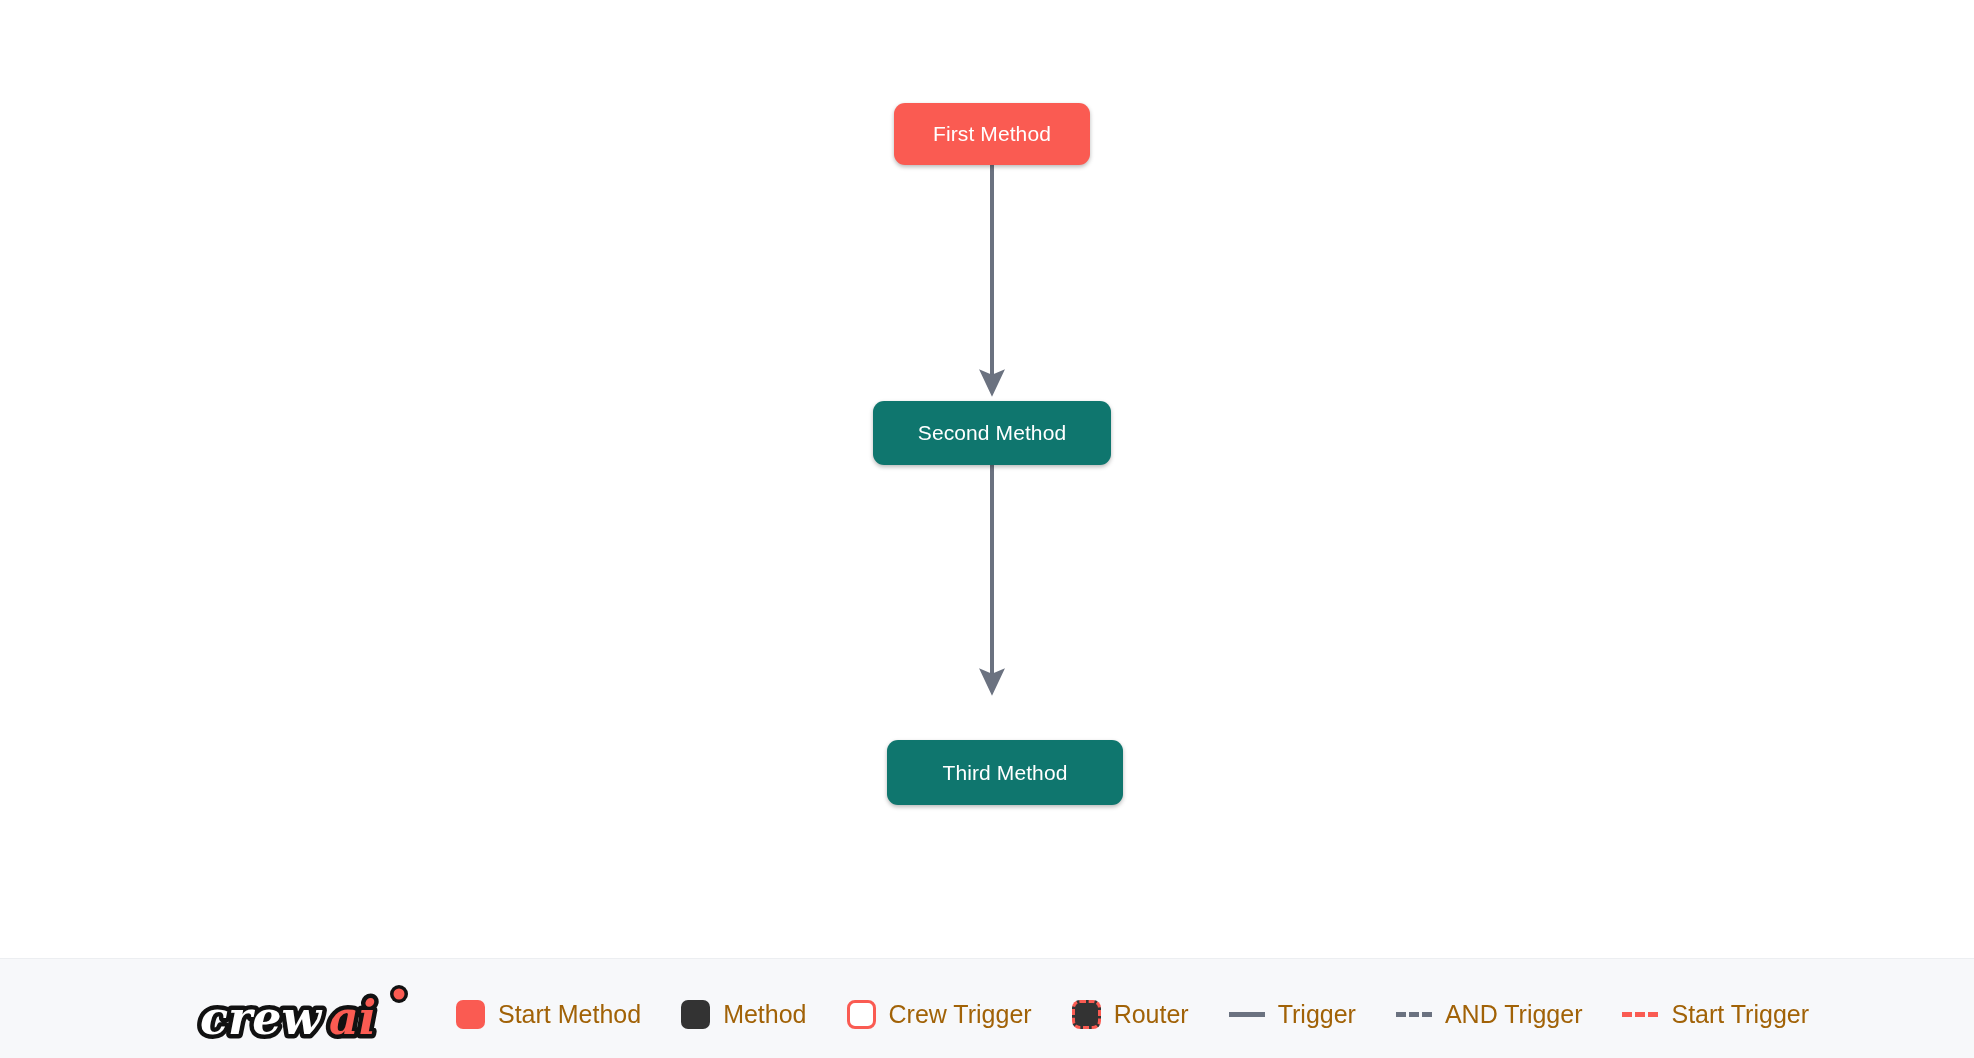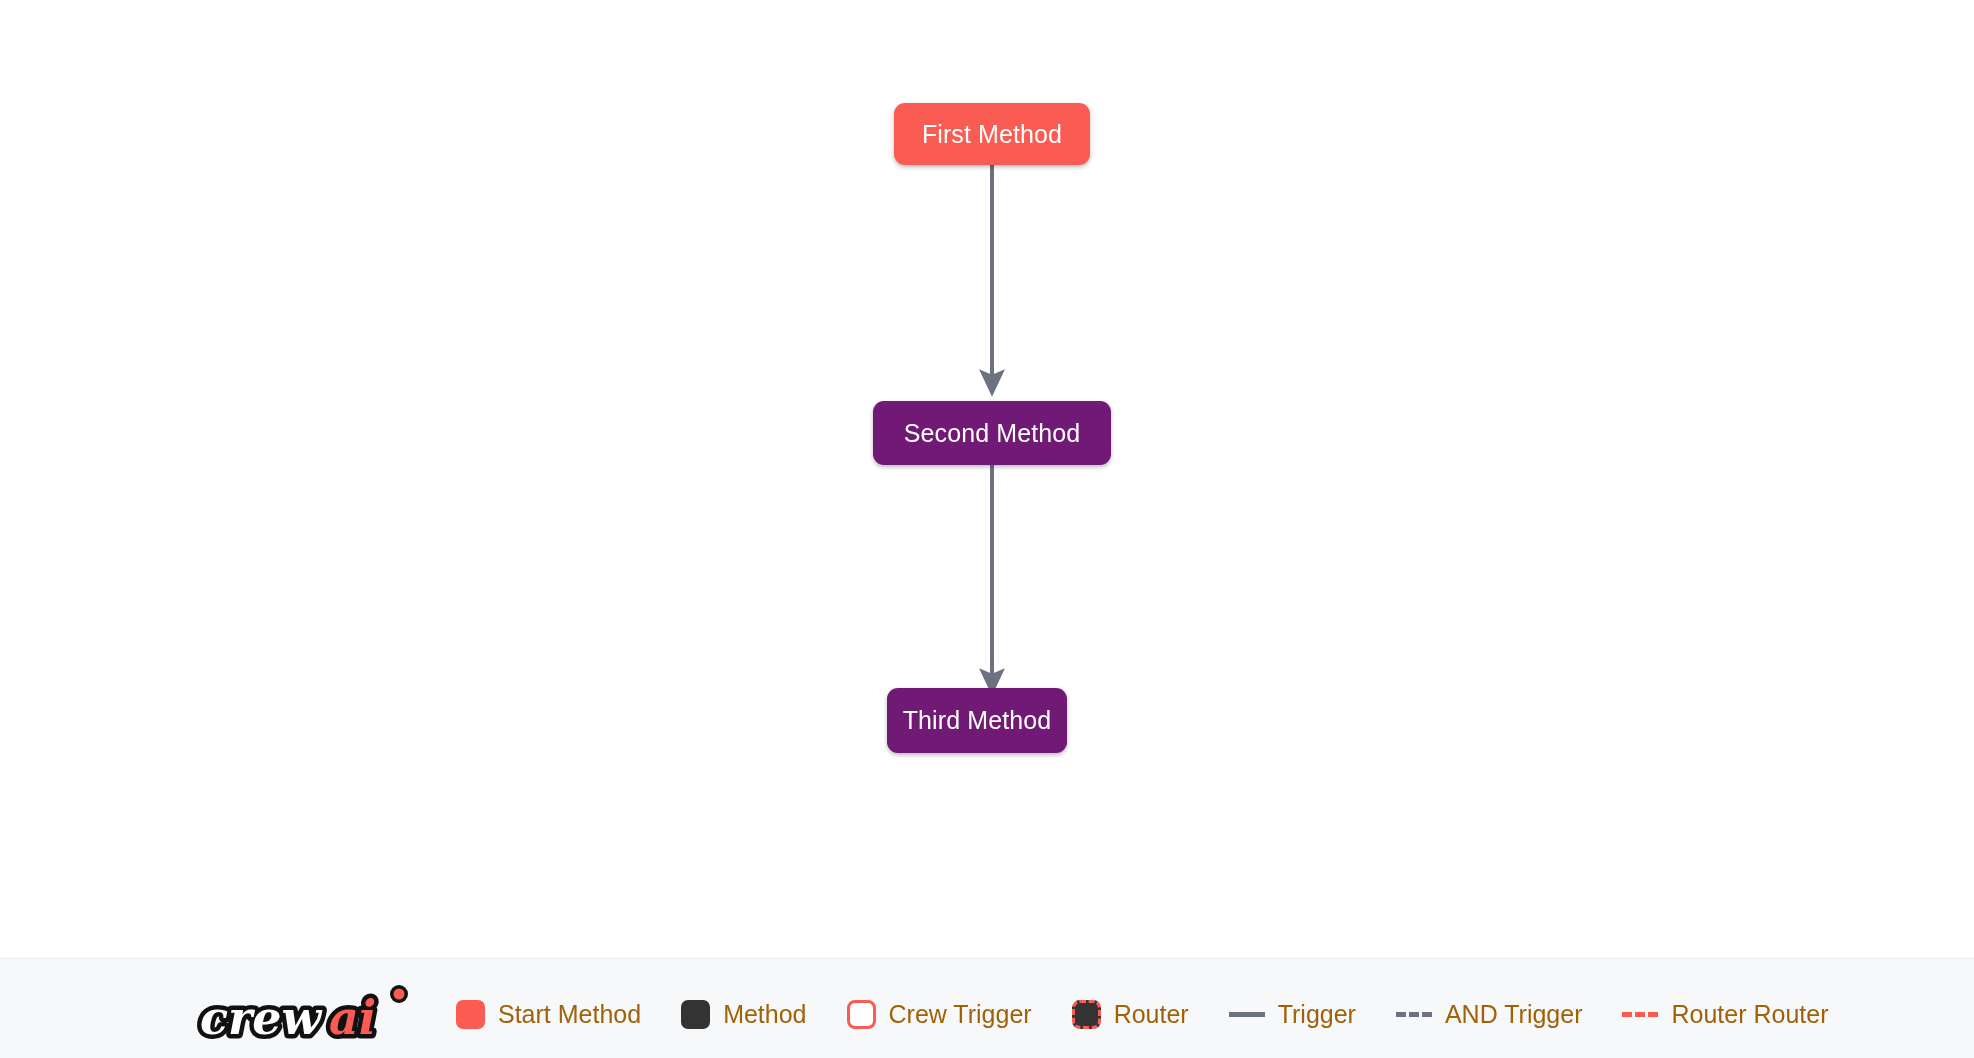--- a/index.html
+++ b/index.html
@@ -33,31 +33,31 @@
   }
 
   .node {
     position: absolute;
     display: flex;
     align-items: center;
     justify-content: center;
     box-sizing: border-box;
     border-radius: 11px;
     color: #ffffff;
-    font-size: 25px;
+    font-size: 21px;
     font-family: "Liberation Sans", sans-serif;
     letter-spacing: 0.1px;
     white-space: nowrap;
     box-shadow: 0 2px 4px rgba(0,0,0,0.28);
   }
   .node-start {
     background: #FA5B52;
   }
   .node-method {
-    background: #701a75;
+    background: #0f766e;
   }
 
   
   #legend-bar {
     position: absolute;
     left: 0;
     top: 958px;
     width: 1974px;
     height: 112px;
     background: #F7F8FA;
@@ -150,21 +150,21 @@
   </svg>
 
   <div class="node node-start" style="left:894px; top:103px; width:196px; height:62px;">
     <span>First Method</span>
   </div>
 
   <div class="node node-method" style="left:873px; top:401px; width:238px; height:64px;">
     <span>Second Method</span>
   </div>
 
-  <div class="node node-method" style="left:887px; top:688px; width:180px; height:65px;">
+  <div class="node node-method" style="left:887px; top:740px; width:236px; height:65px;">
     <span>Third Method</span>
   </div>
 
 </div>
 
 <div id="legend-bar">
 
   <svg class="legend-logo" viewBox="0 0 228 66">
     <g font-family="DejaVu Serif, serif" font-size="46" font-weight="bold" font-style="italic">
       <text x="4" y="52" stroke="#111111" stroke-width="9" stroke-linejoin="round" fill="none">crew</text>
@@ -203,17 +203,17 @@
       <span class="legend-label">Trigger</span>
     </div>
 
     <div class="legend-item">
       <span class="line-sw line-dash-gray"></span>
       <span class="legend-label">AND Trigger</span>
     </div>
 
     <div class="legend-item">
       <span class="line-sw line-dash-red"></span>
-      <span class="legend-label">Router Router</span>
+      <span class="legend-label">Start Trigger</span>
     </div>
 
   </div>
 </div>
 
 </body></html>

